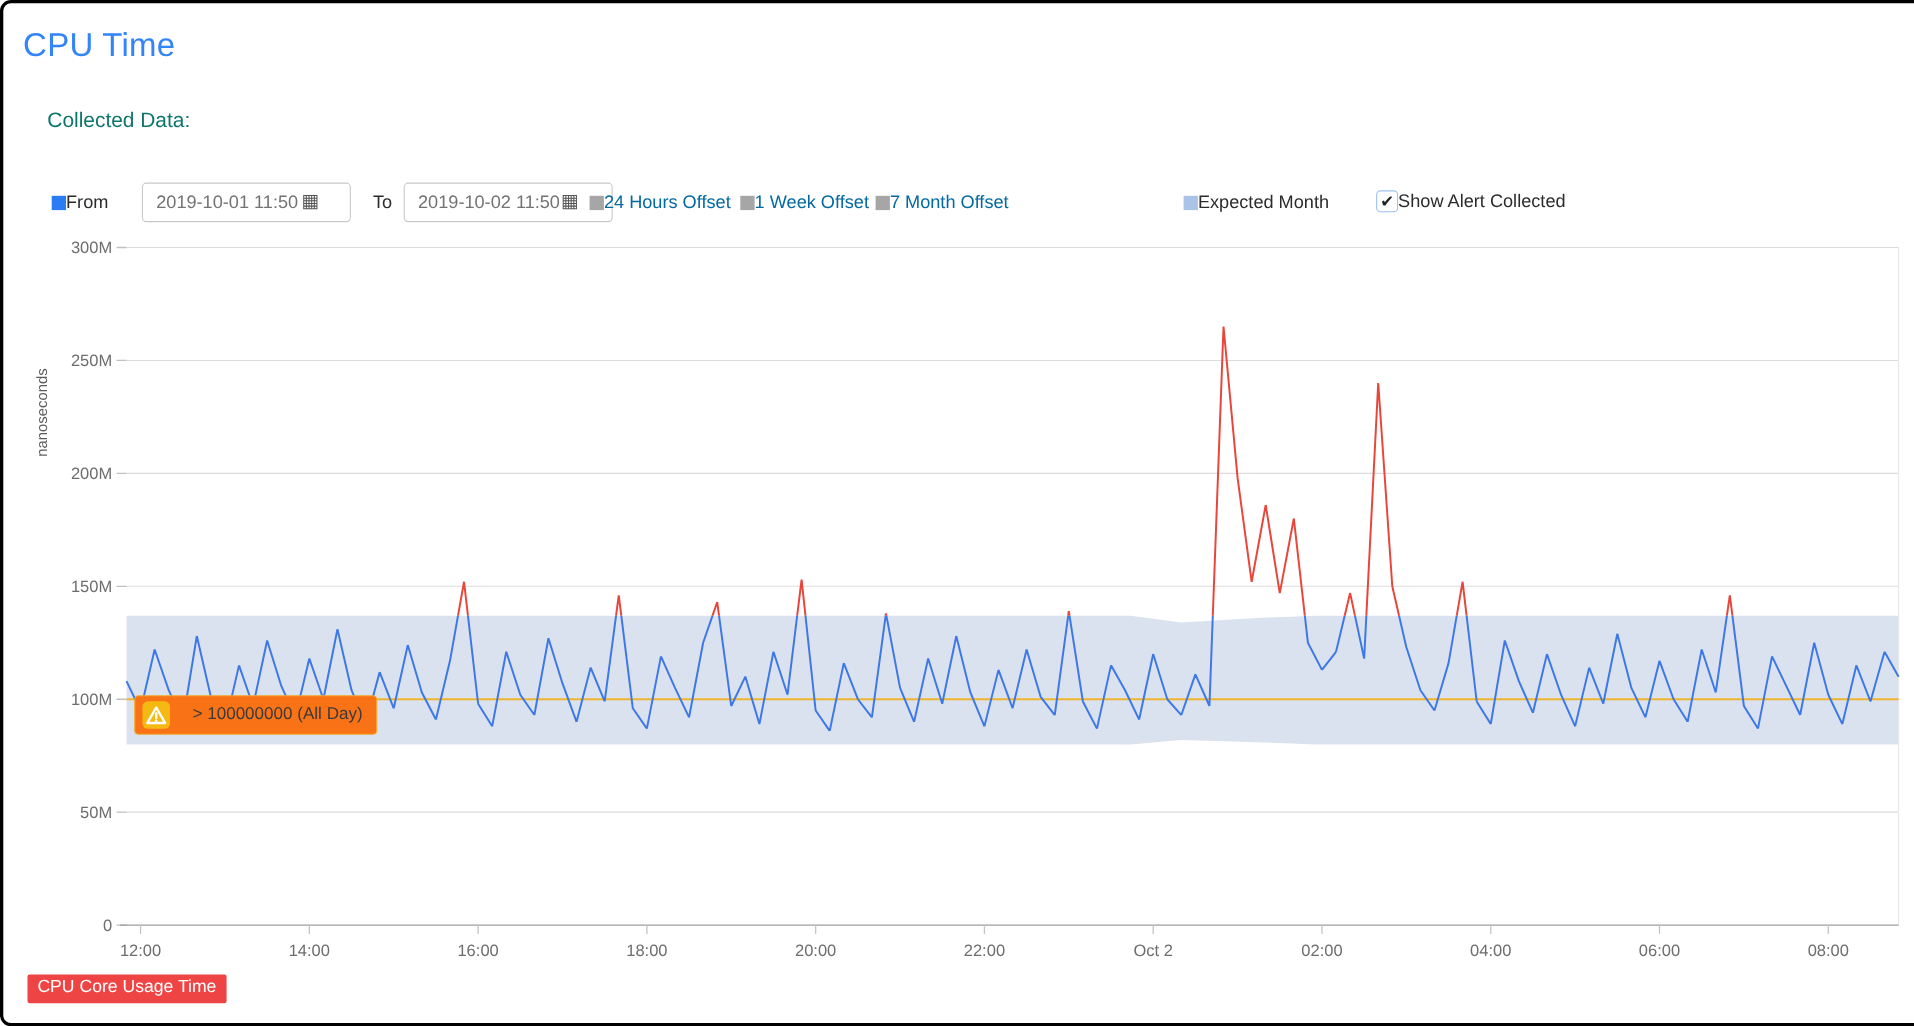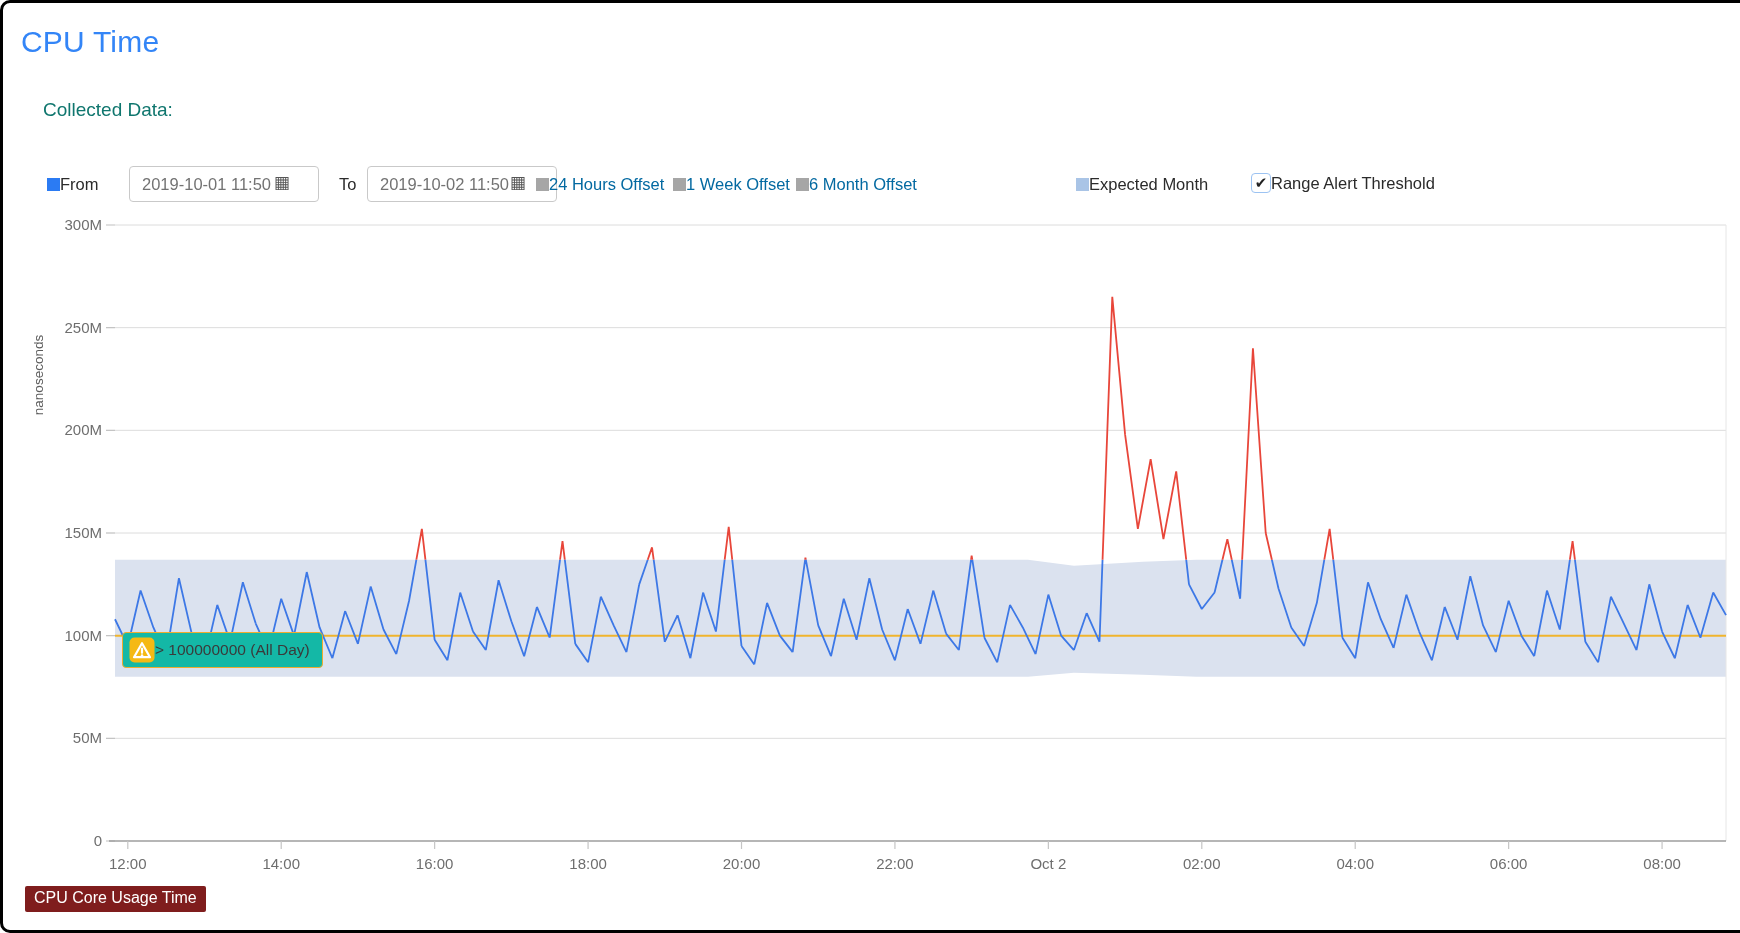--- a/index.html
+++ b/index.html
@@ -14,24 +14,24 @@
   .swatch.gray{background:#a6a6a6;}
   .swatch.lightblue{background:#a9c4e6;}
   .offset-item{color:#0369a1;font-size:16.5px;}
   .date-input{position:absolute;top:163px;width:190px;height:36px;border:1px solid #c9c9c9;border-radius:4px;background:#fff;
     font-family:"Liberation Sans",sans-serif;font-size:16.5px;color:#737373;padding:0 30px 0 12px;box-sizing:border-box;outline:none;}
   .cal-icon{position:absolute;top:171px;font-size:17px;color:#555;line-height:1;}
   .row-item{position:absolute;top:172px;display:flex;align-items:center;gap:0;}
   #alert-checkbox{width:20px;height:20px;border:1.5px solid #9cc3f2;border-radius:4px;background:#fff;display:flex;align-items:center;justify-content:center;
     font-size:15px;color:#222;box-sizing:border-box;}
   
-  #threshold-badge{left:119px;top:629px;display:flex;align-items:center;gap:0;background:#14b8a6;border:1.5px solid #f0ac2e;border-radius:4px;
+  #threshold-badge{left:119px;top:629px;display:flex;align-items:center;gap:20px;background:#f97316;border:1.5px solid #f0ac2e;border-radius:4px;
     padding:4px 12px 4px 6px;}
   #threshold-badge .badge-text{font-size:15.5px;color:#3a3a3a;white-space:nowrap;}
-  #series-legend-btn{left:22px;top:883px;background:#7f1d1d;color:#fff;border:none;border-radius:2px;font-family:"Liberation Sans",sans-serif;
+  #series-legend-btn{left:22px;top:883px;background:#ef4444;color:#fff;border:none;border-radius:2px;font-family:"Liberation Sans",sans-serif;
     font-size:16px;padding:3px 9px 5px 9px;cursor:pointer;}
   svg text{font-family:"Liberation Sans",sans-serif;}
 </style>
 </head>
 <body>
 
 <div id="frame">
 
   <div class="abs" id="page-title">CPU Time</div>
   <div class="abs" id="collected-label">Collected Data:</div>
@@ -52,33 +52,33 @@
   <div class="row-item" style="left:533px;">
     <span class="swatch gray"></span>
     <span class="offset-item">24 Hours Offset</span>
   </div>
   <div class="row-item" style="left:670px;">
     <span class="swatch gray"></span>
     <span class="offset-item">1 Week Offset</span>
   </div>
   <div class="row-item" style="left:793px;">
     <span class="swatch gray"></span>
-    <span class="offset-item">6 Month Offset</span>
+    <span class="offset-item">7 Month Offset</span>
   </div>
 
   <div class="row-item" style="left:1073px;">
     <span class="swatch lightblue"></span>
     <span class="ctl-label">Expected Month</span>
   </div>
 
   <div class="row-item" style="left:1248px;top:170px;">
     <span id="alert-checkbox">
       <span>✔</span>
     </span>
-    <span class="ctl-label">Range Alert Threshold</span>
+    <span class="ctl-label">Show Alert Collected</span>
   </div>
 
   <svg id="chart" class="abs" style="left:0;top:0;" width="1734" height="927">
       <line x1="103" y1="838" x2="112" y2="838" stroke="#c0c0c0" stroke-width="1.2"></line>
       <text x="99" y="843" text-anchor="end" font-size="15" fill="#6e6e6e">0</text>
       <line x1="112" y1="735.3333333333334" x2="1723" y2="735.3333333333334" stroke="#dcdcdc" stroke-width="1"></line>
       <line x1="103" y1="735.3333333333334" x2="112" y2="735.3333333333334" stroke="#c0c0c0" stroke-width="1.2"></line>
       <text x="99" y="740.3333333333334" text-anchor="end" font-size="15" fill="#6e6e6e">50M</text>
       <line x1="112" y1="632.6666666666666" x2="1723" y2="632.6666666666666" stroke="#dcdcdc" stroke-width="1"></line>
       <line x1="103" y1="632.6666666666666" x2="112" y2="632.6666666666666" stroke="#c0c0c0" stroke-width="1.2"></line>

